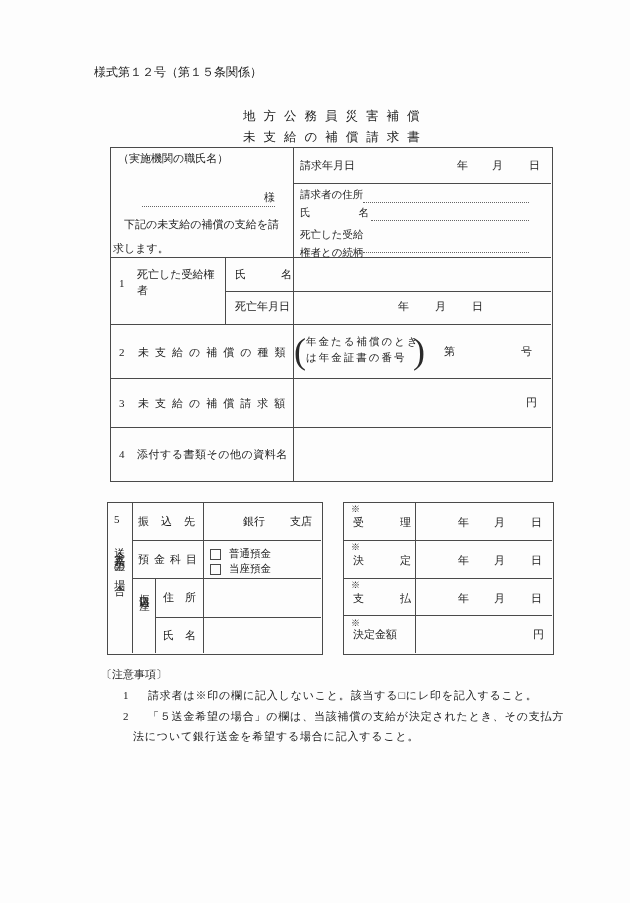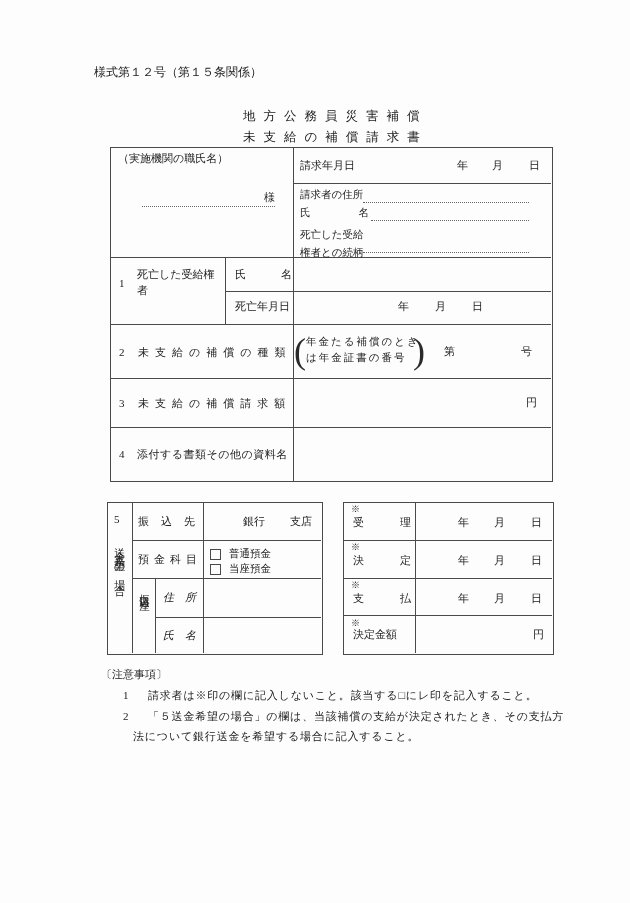--- a/index.html
+++ b/index.html
@@ -13,21 +13,21 @@
   .ml { line-height:16px; }
   .title { font-size:12.5px; letter-spacing:8px; }
   .fs12 { font-size:12px; }
   .fs105 { font-size:10.5px; }
   .fs9 { font-size:9px; }
   .ls05 { letter-spacing:0.5px; }
   .ls08 { letter-spacing:0.8px; }
   .ls2  { letter-spacing:2px; }
   .ls5  { letter-spacing:5px; }
   .ls6  { letter-spacing:6px; }
-  .ls11 { letter-spacing:11px;font-style:italic; }
+  .ls11 { letter-spacing:11px; }
   .ls12 { letter-spacing:12px; }
   .ls36 { letter-spacing:36px; }
   .rect { position:absolute; border:1px solid #4a4a4a; }
   .lh { position:absolute; height:1px; background:#4a4a4a; }
   .lv { position:absolute; width:1px; background:#4a4a4a; }
   .dots { position:absolute; border-bottom:1px dotted #666; }
   .sama { text-align:right; padding-bottom:2px; }
   .sb { display:flex; justify-content:space-between; }
   .vert { writing-mode:vertical-rl; text-orientation:upright; }
   .paren { font-size:36px; line-height:46px; font-weight:400; color:#2a2a2a; }
@@ -47,20 +47,22 @@
   <div class="lv" style="left:225px;top:257px;height:67px"></div>
   <div class="lh" style="left:293px;top:183px;width:258px"></div>
   <div class="lh" style="left:110px;top:257px;width:441px"></div>
   <div class="lh" style="left:225px;top:291px;width:326px"></div>
   <div class="lh" style="left:110px;top:324px;width:441px"></div>
   <div class="lh" style="left:110px;top:378px;width:441px"></div>
   <div class="lh" style="left:110px;top:427px;width:441px"></div>
 
   <div class="t" style="left:118px;top:152px">（実施機関の職氏名）</div>
   <div class="t dots sama" style="left:142px;top:191px;width:133px">様</div>
+  <div class="t ml" style="left:113px;top:212px;line-height:24px">　下記の未支給の補償の支給を請
+求します。</div>
 
   <div class="t" style="left:300px;top:159px">請求年月日</div>
   <div class="t" style="left:457px;top:159px">年</div>
   <div class="t" style="left:492px;top:159px">月</div>
   <div class="t" style="left:529px;top:159px">日</div>
 
   <div class="t fs105" style="left:300px;top:189px">請求者の住所</div>
   <div class="dots" style="left:363px;top:193px;width:166px;height:9px"></div>
   <div class="t fs105 sb" style="left:300px;top:207px;width:69px">
     <span>氏</span>

